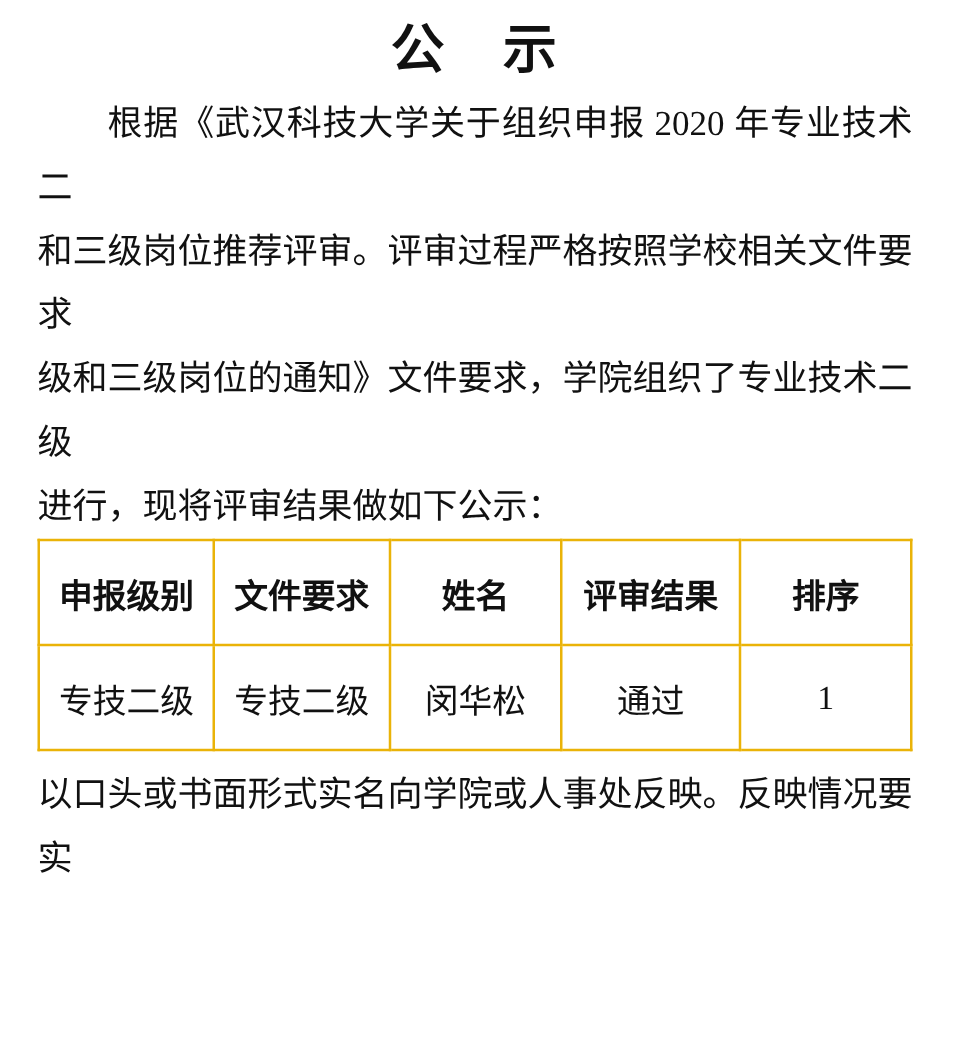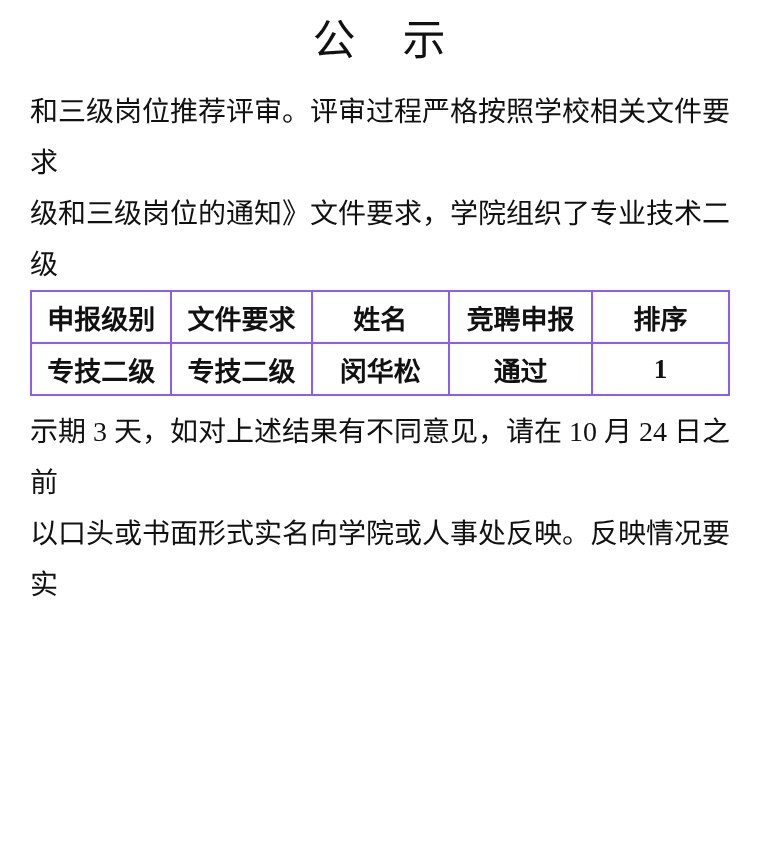--- a/index.html
+++ b/index.html
@@ -15,24 +15,24 @@
     font-family: "Liberation Serif", "DejaVu Serif", serif;
   }
   .page {
     box-sizing: border-box;
     width: 763px;
     height: 842px;
     padding: 0 33px 0 30px;
   }
   .title {
     margin-top: 16px;
-    margin-bottom: 20px;
+    margin-bottom: 8px;
     text-align: center;
     font-size: 43px;
-    font-weight: normal;
+    font-weight: bold;
     line-height: 50px;
     letter-spacing: 2px;
   }
   .para {
     font-size: 28px;
     line-height: 51px;
   }
   .line {
     white-space: nowrap;
     text-align: left;
@@ -48,74 +48,75 @@
   }
   table.notice-table {
     width: 100%;
     margin-top: 0;
     border-collapse: collapse;
     table-layout: fixed;
     font-size: 27px;
   }
   table.notice-table th,
   table.notice-table td {
-    border: 2px solid #8b5cf6;
+    border: 2px solid #eab308;
     height: 50px;
     text-align: center;
     vertical-align: middle;
-    padding: 0 2px;
+    padding: 16px 2px;
   }
   table.notice-table th { font-weight: bold; }
-  table.notice-table td { font-weight: bold; border-radius: 20px; }
+  table.notice-table td { font-weight: normal; border-radius: 20px; }
   .col1 { width: 20.1%; }
   .col2 { width: 20.1%; }
   .col3 { width: 19.7%; }
   .col4 { width: 20.5%; }
   .col5 { width: 19.6%; }
   .para2 { margin-top: 10px; }
 </style>
 </head>
 <body>
 
 <div class="page">
 
   <div class="title">公　示</div>
 
   <div class="para para1">
+    <div class="line jline indent">根据《武汉科技大学关于组织申报 2020 年专业技术二</div>
     <div class="line jline">和三级岗位推荐评审。评审过程严格按照学校相关文件要求</div>
     <div class="line jline">级和三级岗位的通知》文件要求，学院组织了专业技术二级</div>
+    <div class="line">进行，现将评审结果做如下公示：</div>
   </div>
 
   <table class="notice-table">
     <colgroup>
       <col class="col1">
         <col class="col2">
         <col class="col3">
         <col class="col4">
         <col class="col5">
     </colgroup>
     <thead>
       <tr>
         <th>申报级别</th>
         <th>文件要求</th>
         <th>姓名</th>
-        <th>竞聘申报</th>
+        <th>评审结果</th>
         <th>排序</th>
       </tr>
     </thead>
     <tbody>
       <tr>
         <td>专技二级</td>
         <td>专技二级</td>
         <td>闵华松</td>
         <td>通过</td>
         <td>1</td>
       </tr>
     </tbody>
   </table>
 
   <div class="para para2">
-    <div class="line jline">示期 3 天，如对上述结果有不同意见，请在 10 月 24 日之前</div>
     <div class="line jline">以口头或书面形式实名向学院或人事处反映。反映情况要实</div>
 
   </div>
 
 </div>
 
 </body></html>

